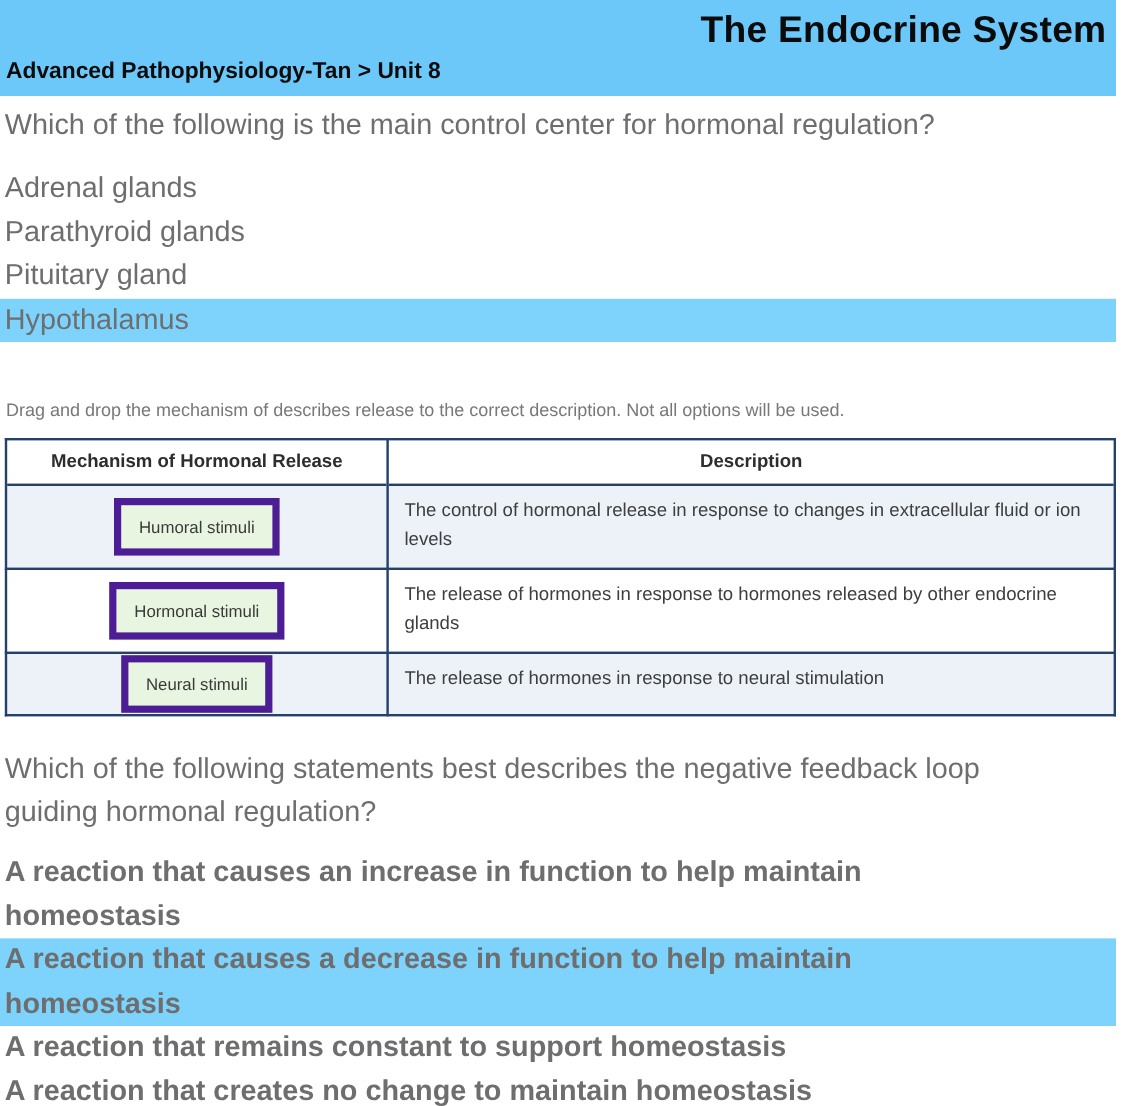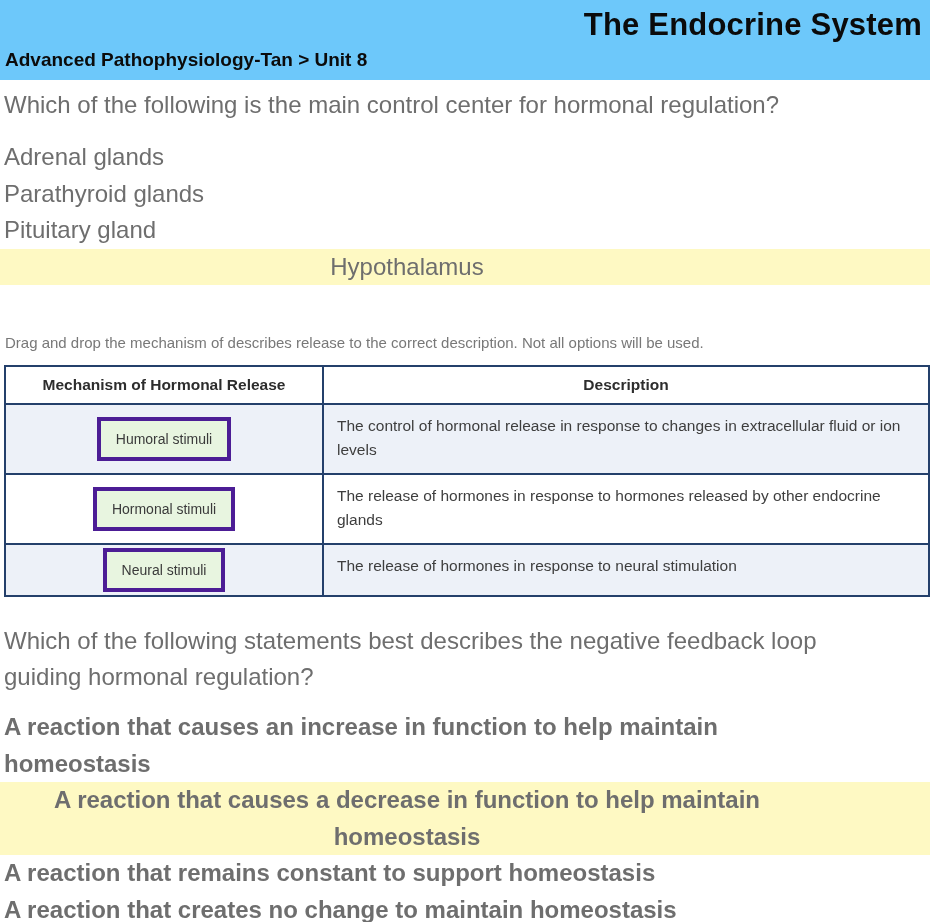--- a/index.html
+++ b/index.html
@@ -45,21 +45,21 @@
   .options { margin-top: 16px; }
   .options-q2 { margin-top: 14px; font-weight: bold; }
   .option {
     font-size: 24px;
     color: #6e6e6e;
     line-height: 36.5px;
     padding-left: 4px;
     padding-right: 120px;
     width: 930px;
   }
-  .option.selected { background: #fef9c3; text-align: center; }
+  .option.selected { background: #7dd3fc; }
 
   
   .instruction {
     margin: 49px 0 0 5px;
     font-size: 15px;
     color: #787878;
   }
   table.dd-table {
     margin: 14px 6px 0 4px;
     width: 926px;
@@ -77,21 +77,21 @@
     text-align: center;
     background: #ffffff;
     border-bottom-width: 1px;
   }
   th.col-mech, td.chip-cell { width: 318px; }
   table.dd-table tr.alt td { background: #edf1f8; }
   td.chip-cell { text-align: center; vertical-align: middle; }
   .chip {
     display: inline-block;
     background: #e8f5e0;
-    border: 4px solid #4c1d95;
+    border: 6px solid #4c1d95;
     padding: 10px 15px;
     font-size: 14px;
     color: #3a3a3a;
     cursor: grab;
   }
   td.desc-cell {
     font-size: 15.5px;
     color: #3e3e3e;
     line-height: 24px;
     padding: 9px 14px 11px 13px;

